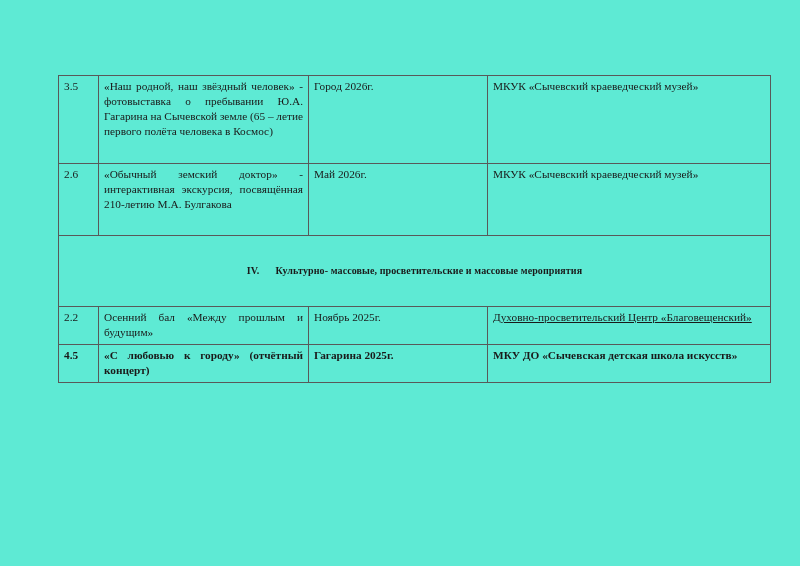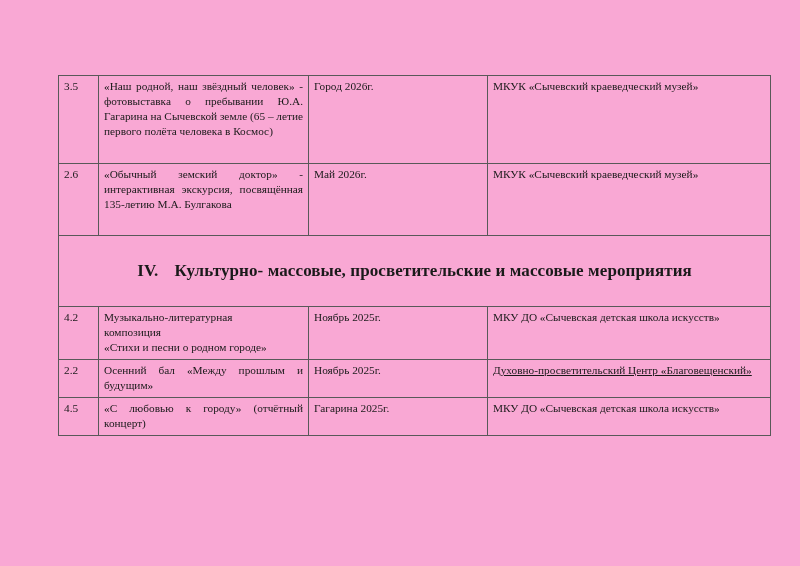--- a/index.html
+++ b/index.html
@@ -13,21 +13,21 @@
     background: #ffffff;
     font-family: "Liberation Serif", "DejaVu Serif", serif;
     color: #1a1a1a;
     overflow: hidden;
   }
 
   .page {
     position: relative;
     width: 800px;
     height: 566px;
-    background: #f9a8d4;
+    background: #5eead4;
     box-sizing: border-box;
   }
 
   .doc-table {
     position: absolute;
     left: 58px;
     top: 75px;
     width: 712px;
     border-collapse: collapse;
     table-layout: fixed;
@@ -81,34 +81,34 @@
     border-top: 1px solid #595959;
     border-bottom: 1px solid #595959;
     height: 58px;
     vertical-align: middle;
     text-align: center;
     text-align-last: center;
     padding: 6px 8px;
   }
   .section-title {
     font-weight: bold;
-    font-size: 17px;
+    font-size: 10px;
     letter-spacing: 0.1px;
     display: inline-block;
   }
   .section-numeral {
     font-weight: bold;
     margin-right: 16px;
   }
 
   .row-41 { height: 28px; }
   .row-42 { height: 46px; }
   .row-43 { height: 32px; }
   .row-44 { height: 45px; }
-  .row-45 { height: 38px; }
+  .row-45 { height: 38px; font-weight: bold; }
 
   .nowrap-line { display: block; }
 </style>
 </head>
 <body>
 
 <div class="page">
 
   <table class="doc-table">
     <colgroup>
@@ -121,42 +121,32 @@
 
       <tr class="tall-3-5">
         <td class="cell-num">3.5</td>
         <td class="cell-event">«Наш родной, наш звёздный человек» - фотовыставка о пребывании Ю.А. Гагарина на Сычевской земле (65 – летие первого полёта человека в Космос)</td>
         <td class="cell-date" colspan="1">Город 2026г.</td>
         <td class="cell-org">МКУК «Сычевский краеведческий музей»</td>
       </tr>
 
       <tr class="tall-3-6">
         <td class="cell-num">2.6</td>
-        <td class="cell-event">«Обычный земский доктор» - интерактивная экскурсия, посвящённая 135-летию М.А. Булгакова</td>
+        <td class="cell-event">«Обычный земский доктор» - интерактивная экскурсия, посвящённая 210-летию М.А. Булгакова</td>
         <td class="cell-date">Май 2026г.</td>
         <td class="cell-org">МКУК «Сычевский краеведческий музей»</td>
       </tr>
 
       <tr class="section-row">
         <td colspan="4">
           <span class="section-title"><span class="section-numeral">IV.</span><span>Культурно- массовые, просветительские и массовые мероприятия</span></span>
         </td>
       </tr>
 
 
-      <tr class="row-42">
-        <td class="cell-num">4.2</td>
-        <td class="cell-event">
-          <span class="nowrap-line">Музыкально-литературная</span>
-          <span class="nowrap-line">композиция</span>
-          <span class="nowrap-line">«Стихи и песни о родном городе»</span>
-        </td>
-        <td class="cell-date">Ноябрь 2025г.</td>
-        <td class="cell-org">МКУ ДО «Сычевская детская школа искусств»</td>
-      </tr>
 
       <tr class="row-43">
         <td class="cell-num">2.2</td>
         <td class="cell-event">Осенний бал «Между прошлым и будущим»</td>
         <td class="cell-date">Ноябрь 2025г.</td>
         <td class="cell-org cell-org-justified">Духовно-просветительский Центр «Благовещенский»</td>
       </tr>
 
 
       <tr class="row-45">

